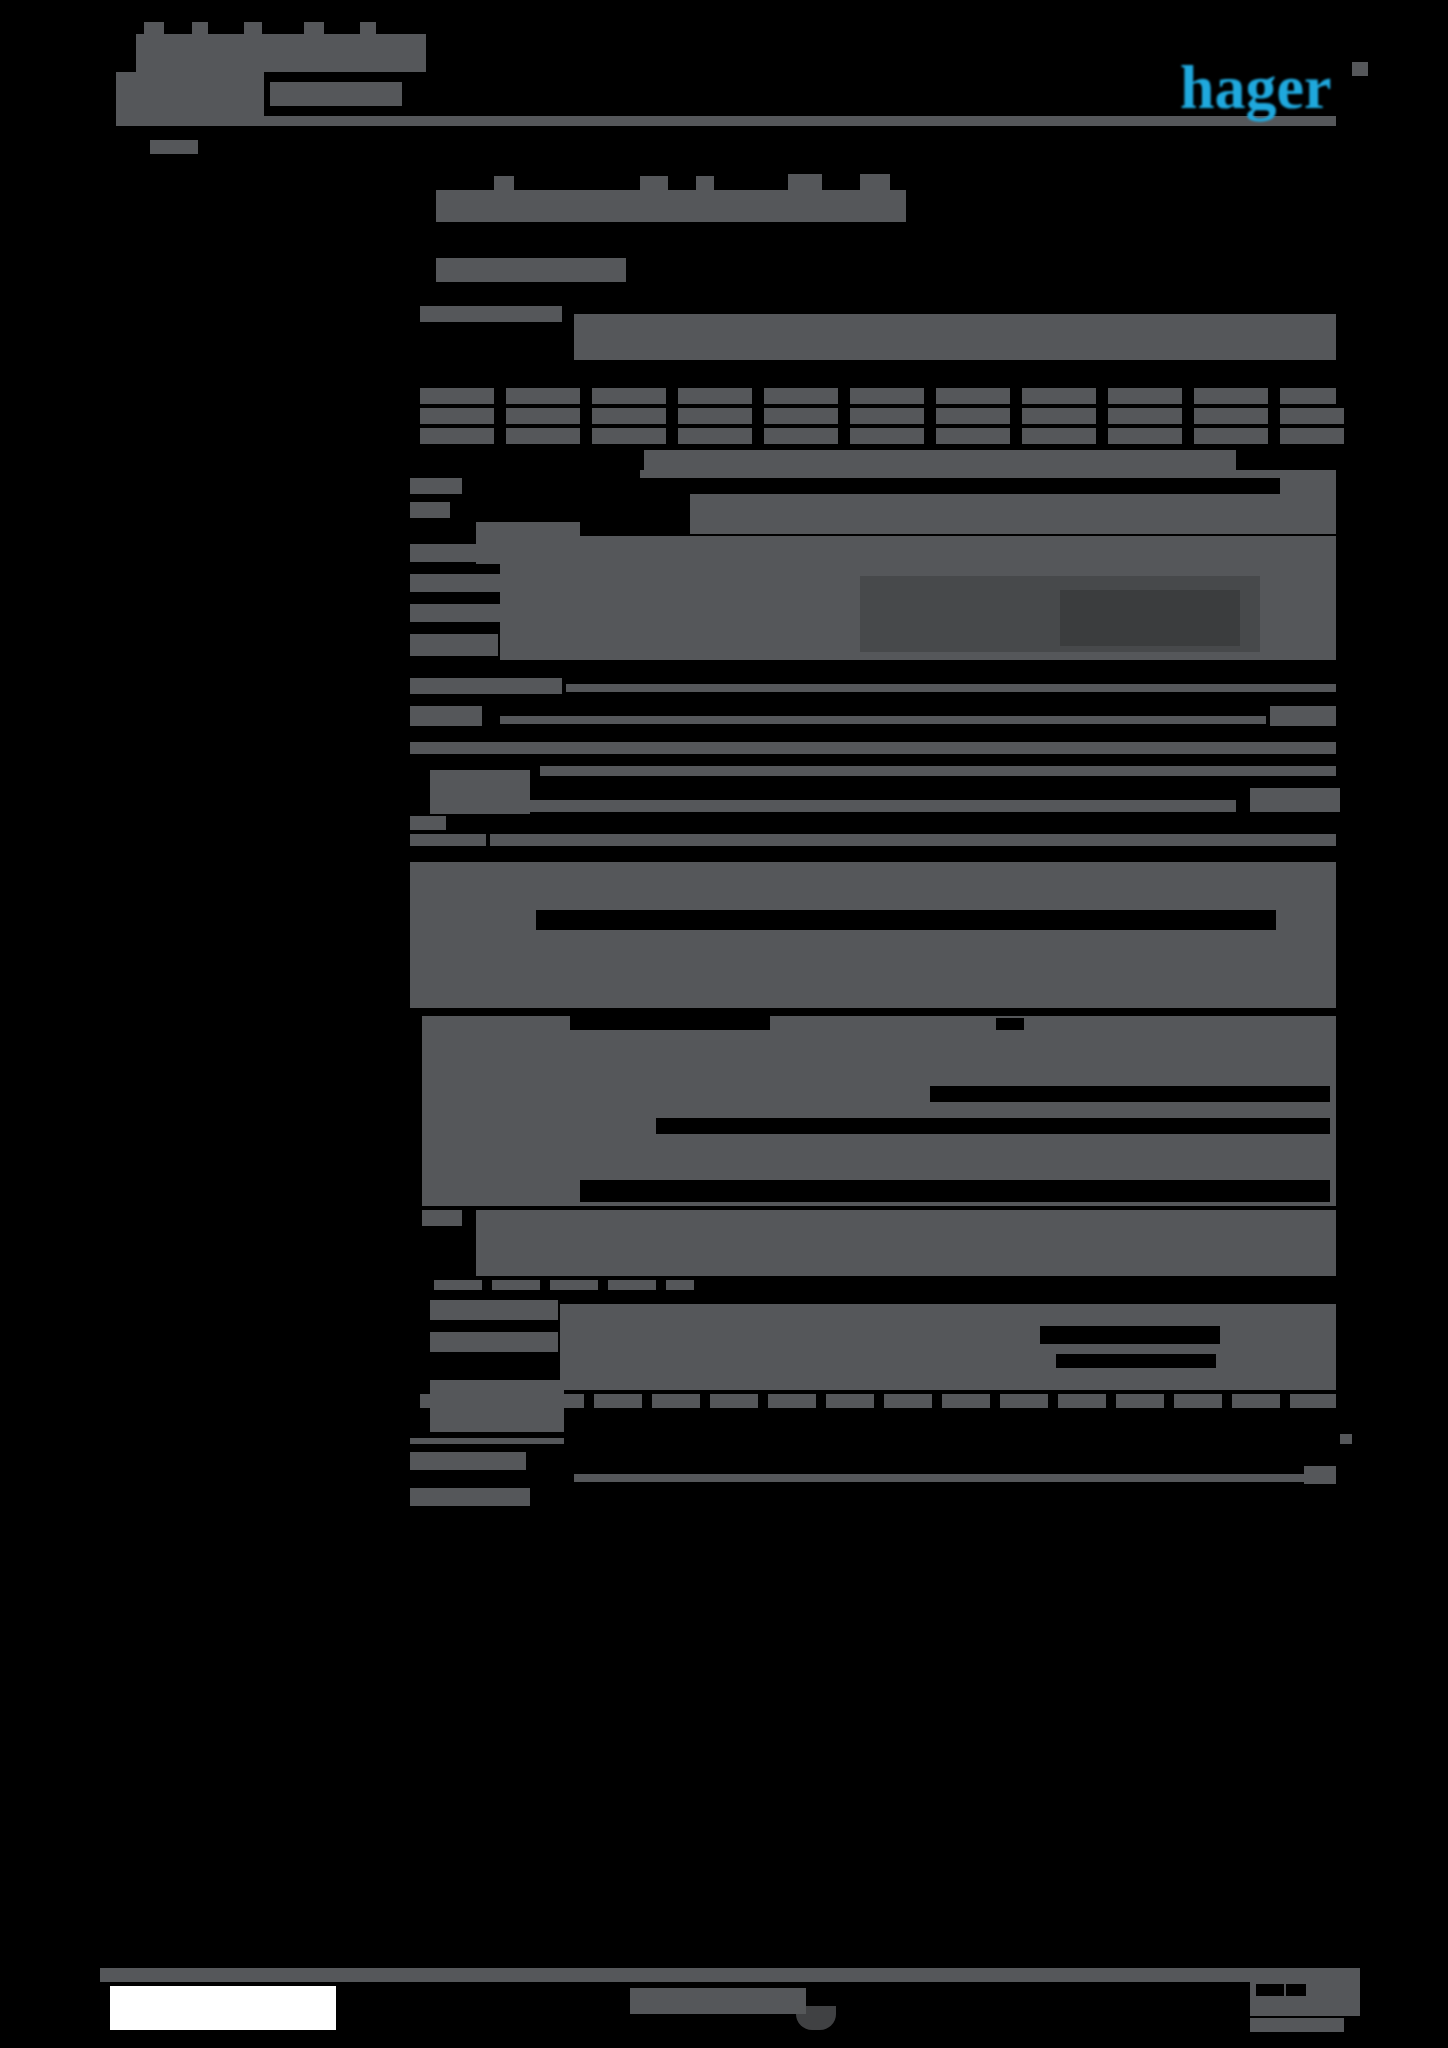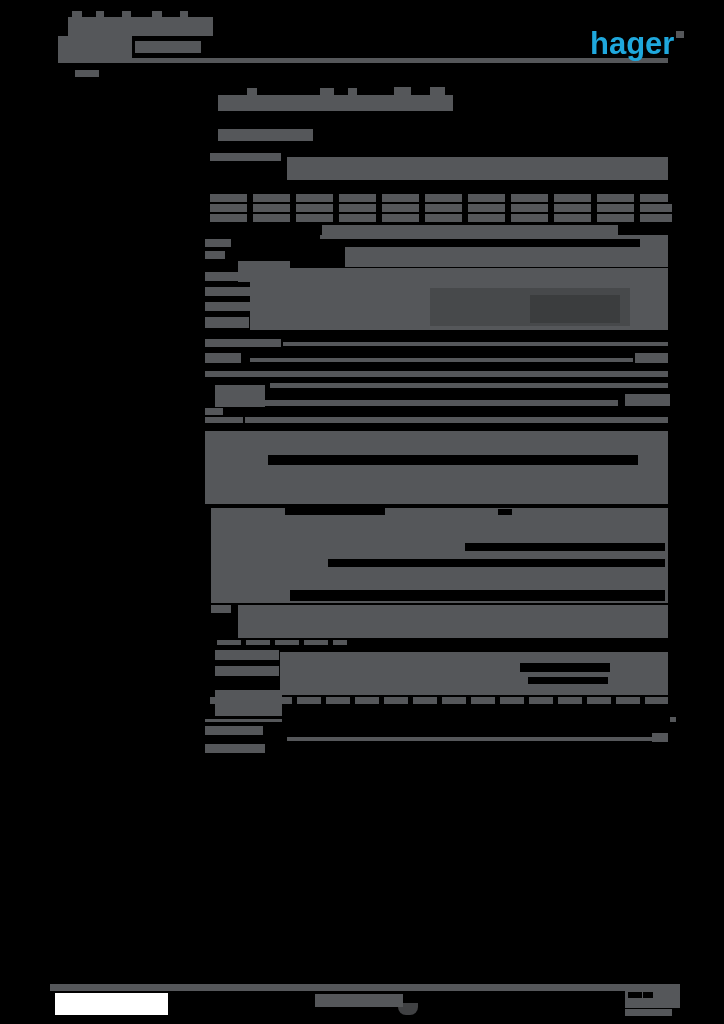--- a/index.html
+++ b/index.html
@@ -1,21 +1,21 @@
 <!DOCTYPE html>
 <html style="--page_bg: #000000; --text_gray: #55575a; --accent_blue: #1fa8dd; --white: #ffffff;"><head>
 <meta charset="utf-8">
 <style>
   html,body{margin:0;padding:0;background:#000;}
   #page{
     position:relative;
     width:724px;height:1024px;
     background:var(--page_bg,#000);
     overflow:hidden;
-    font-family:Liberation Sans, sans-serif;
+    font-family:Liberation Serif, serif;
   }
   
   .blk{position:absolute;z-index:1;}
   .bar,.slab,.label,.value,.nub,.line,.rule{background:var(--text_gray,#55575a);}
   .words{background:repeating-linear-gradient(90deg,var(--text_gray,#55575a) 0 37px,transparent 37px 43px);}
   .words2{background:repeating-linear-gradient(90deg,var(--text_gray,#55575a) 0 24px,transparent 24px 29px);}
   .dark{background:#000;opacity:.16;z-index:2;}
   .cut{background:var(--page_bg,#000);z-index:2;}
   .white{background:var(--white,#fff);z-index:2;}
   .tail{background:var(--text_gray,#55575a);opacity:.75;border-radius:0 0 8px 8px;}

